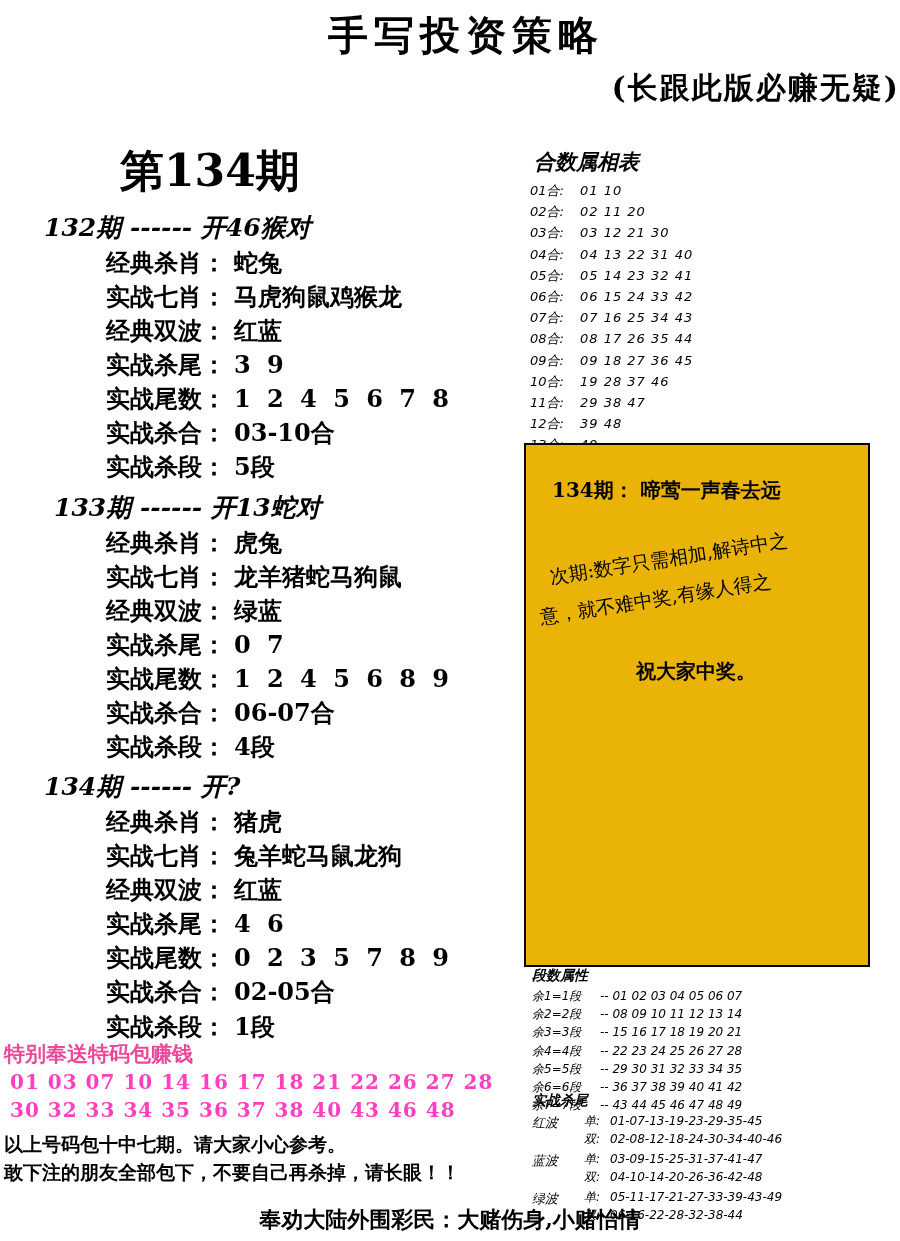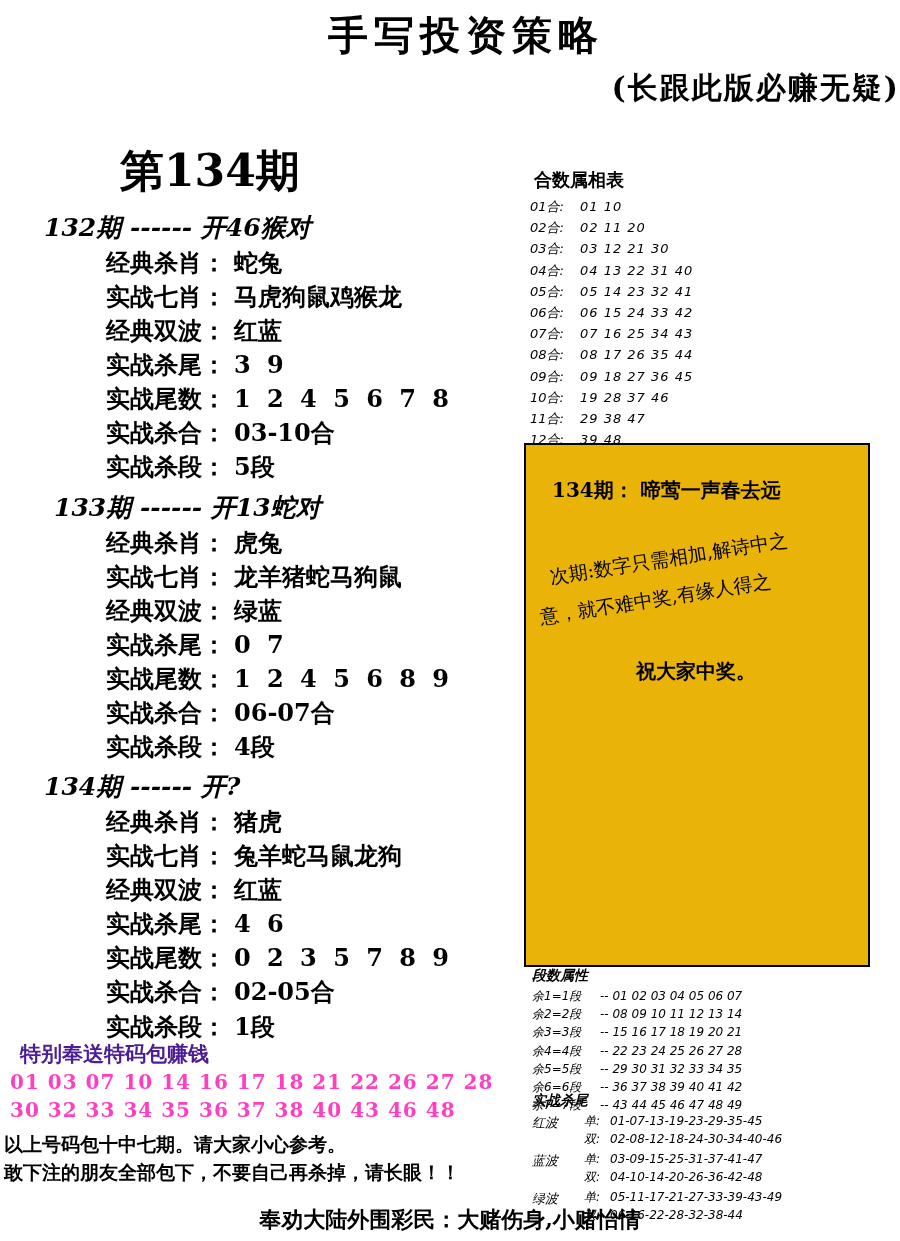--- a/index.html
+++ b/index.html
@@ -56,22 +56,22 @@
     font-family:"DejaVu Serif", serif;
   }
   .row .val{
     padding-left:8px;
     font-family:"DejaVu Serif", serif;
   }
   .row .val.sp{letter-spacing:4px;}
 
   
   .notice-head{
-    position:absolute;left:20px;top:1040px;
-    font-size:21px;font-weight:bold;color:#4c1d95;
+    position:absolute;left:4px;top:1040px;
+    font-size:21px;font-weight:bold;color:#ec4899;
     font-family:"DejaVu Sans", sans-serif;
   }
   .num-line1{
     position:absolute;left:10px;top:1070px;
     font-size:20px;font-weight:bold;color:#ff3fc0;
     letter-spacing:1px;
     font-family:"DejaVu Serif", serif;
   }
   .num-line2{
     position:absolute;left:10px;top:1098px;
@@ -94,24 +94,23 @@
     text-align:center;
     font-size:22px;font-weight:bold;
     font-family:"DejaVu Serif", serif;
   }
 
   
   .rt-table{
     position:absolute;left:530px;top:148px;width:330px;
   }
   .rt-title{
-    font-size:18px;font-weight:bold;
+    font-size:21px;font-weight:bold;font-style:italic;
     margin-left:4px;margin-bottom:4px;
     font-family:"DejaVu Sans", sans-serif;
-    margin-top:20px;
   }
   .rt-row{
     font-size:13px;font-style:italic;
     line-height:1.63;
     white-space:nowrap;
     font-family:"DejaVu Sans", sans-serif;
   }
   .rt-row .k{display:inline-block;width:50px;}
   .rt-row .v{letter-spacing:1px;}
 

